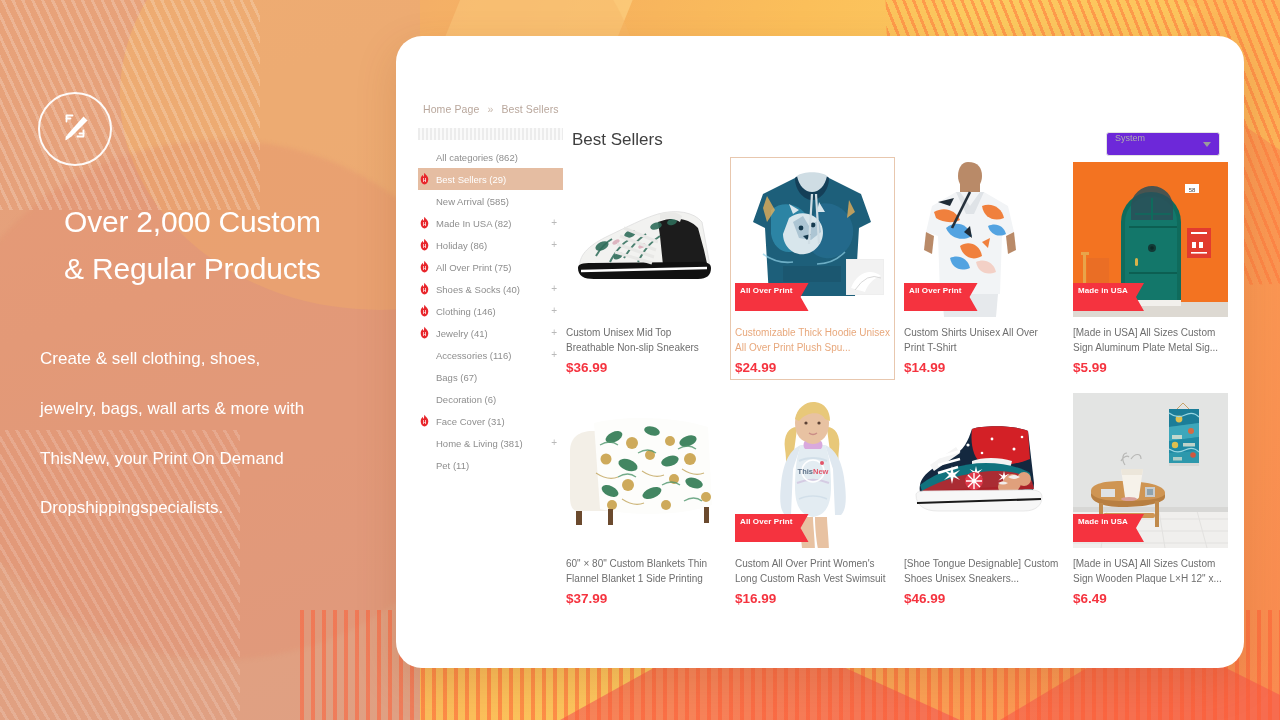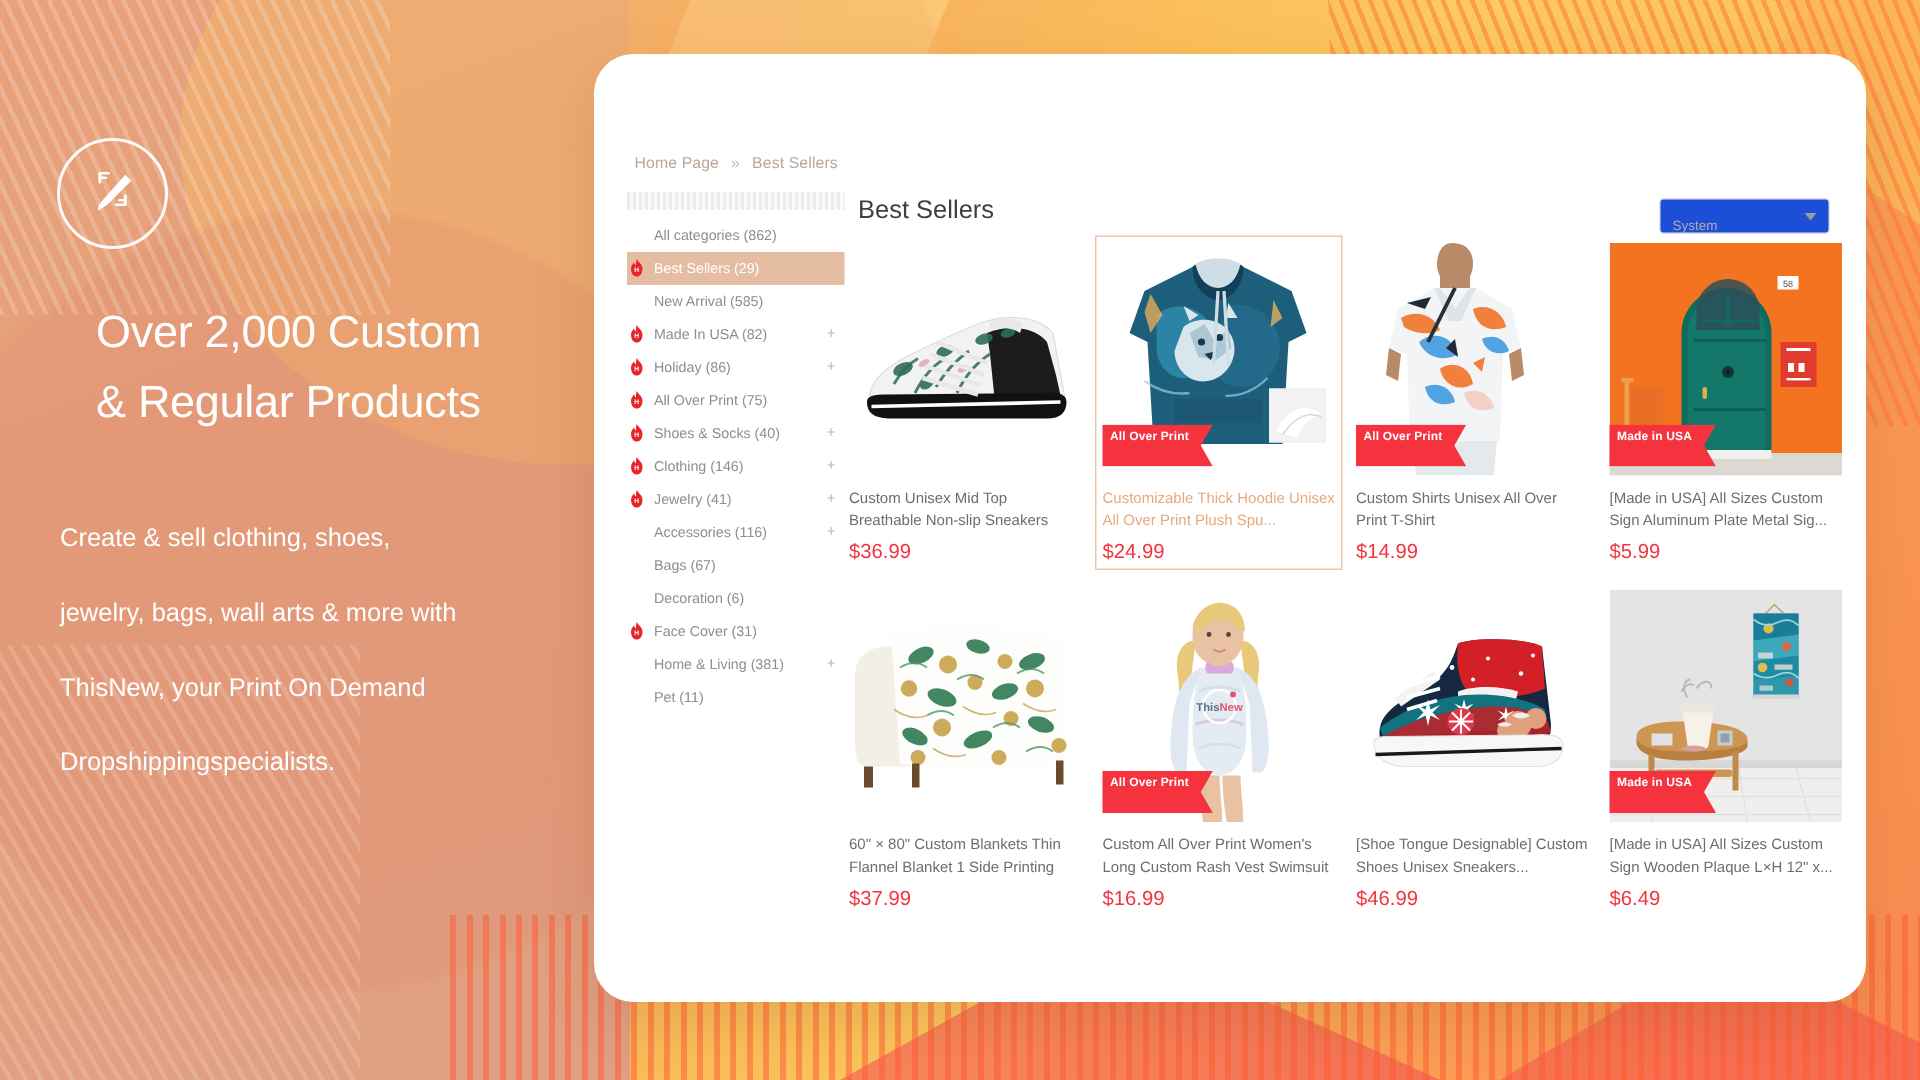--- a/index.html
+++ b/index.html
@@ -135,22 +135,22 @@
   }
 
   
   .page-title {
     position: absolute; left: 176px; top: 94px;
     font-size: 17px; color: #3f3f3f; font-weight: 400;
   }
   .sort-select {
     position: absolute; right: 24px; top: 96px;
     width: 114px; height: 24px; border: 1px solid #e3e3e3;
-    border-radius: 3px; background: #1d4ed8;
-    display: flex; align-items: flex-end; padding: 0 8px;
+    border-radius: 3px; background: #6d28d9;
+    display: flex; align-items: flex-start; padding: 0 8px;
     font-size: 9px; color: #aeaeae; cursor: pointer;
   }
   .sort-select .chev {
     position: absolute; right: 8px; top: 9px;
     width: 0; height: 0; border-left: 4px solid transparent;
     border-right: 4px solid transparent; border-top: 5px solid #9b9b9b;
   }
 
   #grid {
     position: absolute; left: 170px; top: 126px;
@@ -172,21 +172,21 @@
     letter-spacing: 0.1px;
     clip-path: polygon(0 0, 100% 0, calc(100% - 8px) 50%, 100% 100%, 0 100%);
     z-index: 5;
   }
   .p-title {
     margin-top: 9px; font-size: 10px; line-height: 1.45;
     color: #6e6e6e; height: 29px; overflow: hidden;
   }
   .card.hovered .p-title { color: #e8a87c; }
   .p-price {
-    margin-top: 5px; font-size: 13.5px; color: #f5333f; font-weight: 400;
+    margin-top: 5px; font-size: 13.5px; color: #f5333f; font-weight: 700;
   }
   .swatch {
     position: absolute; right: 6px; bottom: 22px;
     width: 38px; height: 36px; background: #fff;
     border: 1px solid #eee; overflow: hidden; z-index: 4;
   }
 </style>
 </head>
 <body>
 

